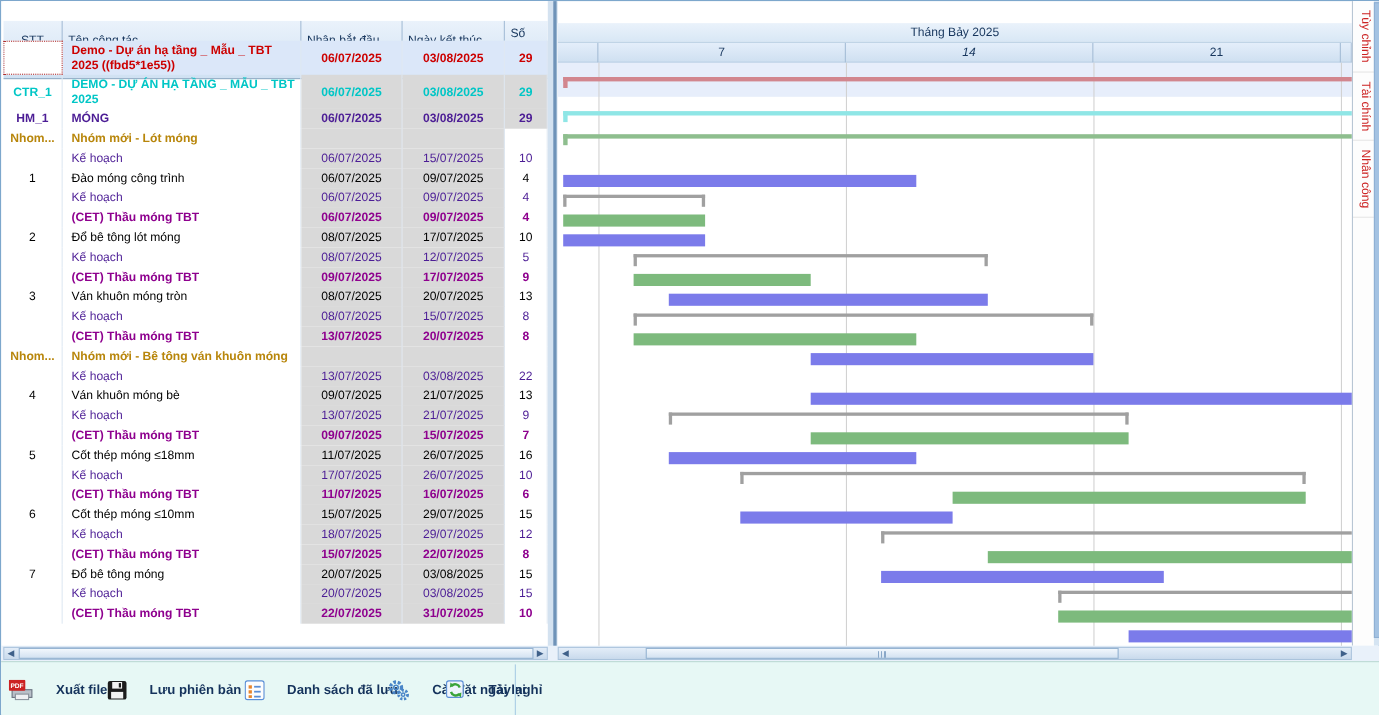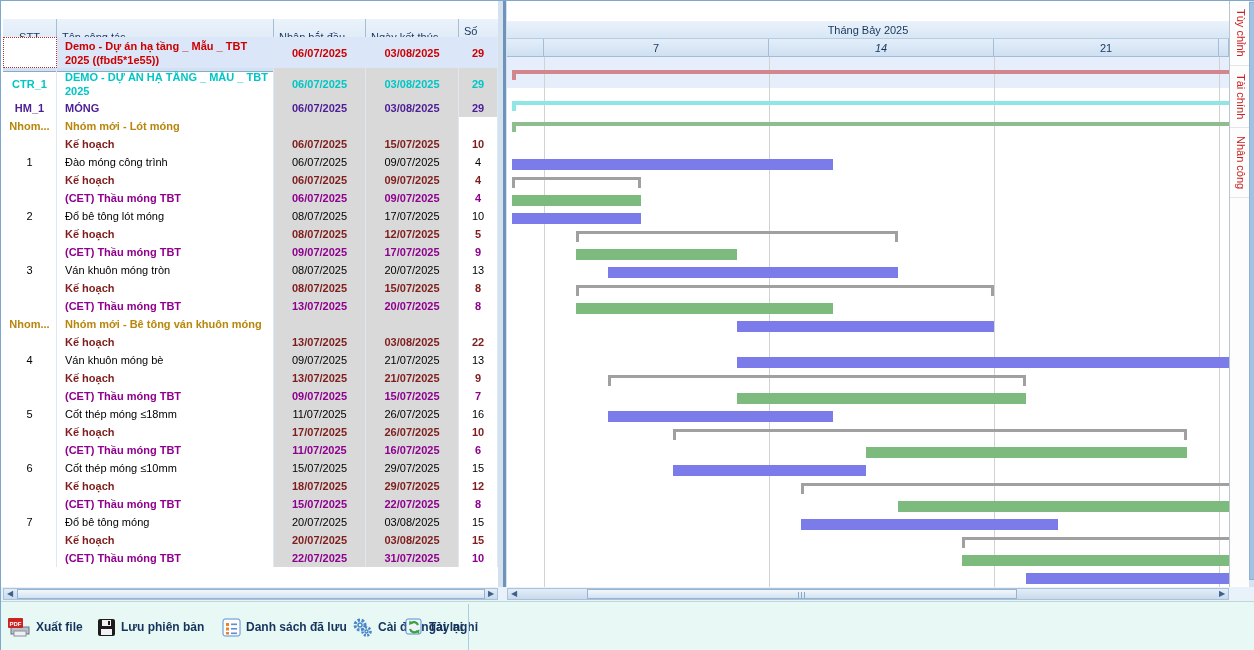--- a/index.html
+++ b/index.html
@@ -21,21 +21,21 @@
   .c-start{ left:271px; width:92px; justify-content:center; }
   .c-end  { left:363px; width:93px; justify-content:center; }
   .c-days { left:456px; width:39px; justify-content:center; }
   .graybg { background:#d9d9d9; }
   .trow.selected { background:#dbe7f9; }
   .trow.selected .c-stt { background:#fff; border:1px dotted #b03030; }
   .t-project { color:#cc0000; font-weight:bold; }
   .t-ctr { color:#00c6c6; font-weight:bold; }
   .t-hm { color:#4c1d95; font-weight:bold; }
   .t-group { color:#b8860b; font-weight:bold; }
-  .t-plan { color:#7f1d1d; font-weight:bold; }
+  .t-plan { color:#4c1d95; font-weight:normal; }
   .t-task { color:#000; }
   .t-cet { color:#8e008e; font-weight:bold; }
 
   
   #splitter { position:absolute; left:497px; top:0; width:9px; height:600px; background:#d4e2f0; }
   #splitter .bar { position:absolute; left:5px; top:0; width:3px; height:600px; background:#6f93b8; }
 
   
   #gantt { position:absolute; left:506px; top:0; width:722px; height:586px; overflow:hidden; background:#fff;margin-top:20px; }
   #gantt-month { position:absolute; left:0; top:0; width:722px; height:18px;
@@ -62,21 +62,21 @@
   
   #scrollrow { position:absolute; left:0; top:586px; width:1254px; height:14px; background:#e9f1fa; }
   .hscroll { position:absolute; top:1px; height:12px; background:linear-gradient(#e3edf8,#c9daec); border:1px solid #aac3dc; }
   .sarrow { position:absolute; top:0; width:12px; height:10px; color:#3f618a; font-size:8px; line-height:10px; text-align:center; }
   .sthumb { position:absolute; top:0; height:10px; background:linear-gradient(#f2f7fc,#d3e2f1); border:1px solid #96b4d2; }
   .grip { position:absolute; top:2px; width:9px; height:6px;
           background:repeating-linear-gradient(90deg,#8aa8c8 0 1px,transparent 1px 3px); }
 
   
   #toolbar { position:absolute; left:0; top:600px; width:1254px; height:50px; background:#e7f8f5; border-top:1px solid #bcd9d4; }
-  .tbtn { position:absolute; top:8px; height:34px; display:flex; align-items:center; gap:5px; cursor:default; }
+  .tbtn { position:absolute; top:8px; height:34px; display:flex; align-items:center; gap:20px; cursor:default; }
   .tbtn span.lbl { color:#15335c; font-size:12px; font-weight:bold; white-space:nowrap; }
   #tb-sep { position:absolute; left:467px; top:2px; width:1px; height:46px; background:#a9cde5; }
 </style>
 </head>
 <body>
 
 <div id="app">
 
   <div id="table">
     <div class="thead">

